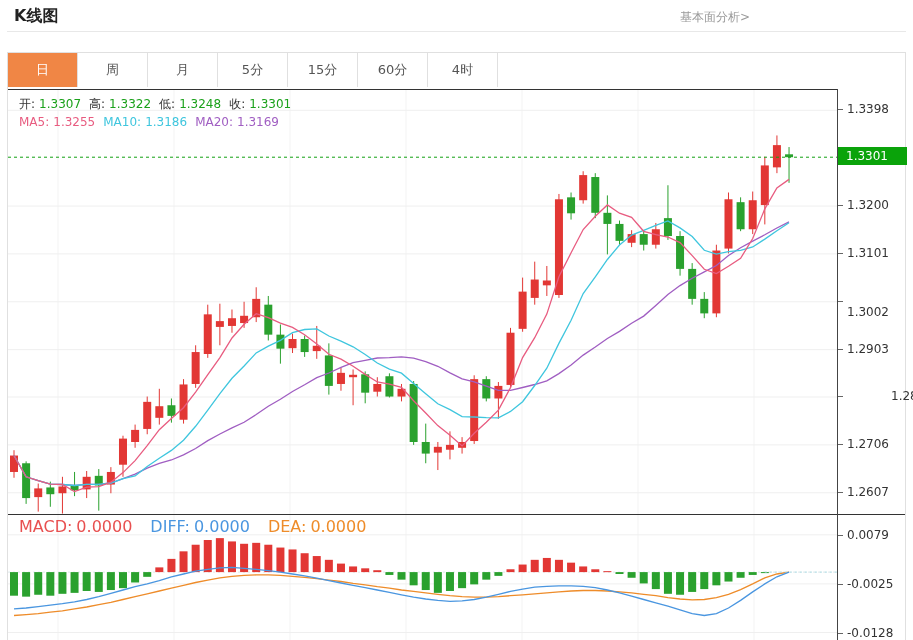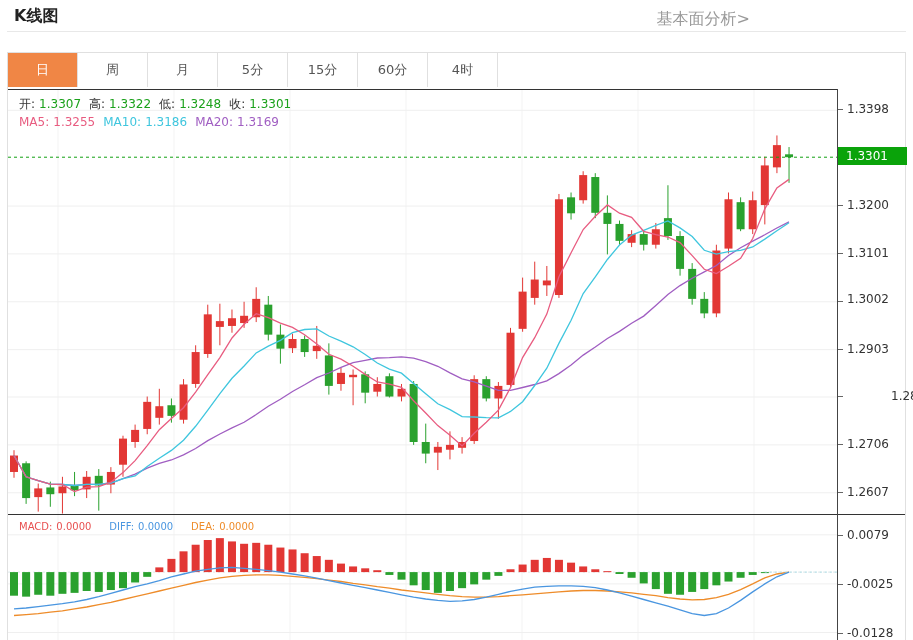--- a/index.html
+++ b/index.html
@@ -1,42 +1,42 @@
 <!DOCTYPE html>
 <html><head>
 <meta charset="utf-8">
 <style>
   * { margin:0; padding:0; box-sizing:border-box; }
   html,body { width:913px; height:640px; background:#fff; overflow:hidden;
     font-family:"DejaVu Sans","Liberation Sans",sans-serif; }
   #stage { position:relative; width:758px; height:640px; background:#fff;padding-left:7px; }
 
   .page-title { position:absolute; left:14px; top:6px; font-size:16px; font-weight:bold; color:#222; }
-  .fund-link { position:absolute; right:8px; top:9px; font-size:16px; color:#999; text-decoration:none; cursor:pointer; }
+  .fund-link { position:absolute; right:8px; top:9px; font-size:12px; color:#999; text-decoration:none; cursor:pointer; }
   .top-divider { position:absolute; left:7px; top:31px; width:899px; height:1px; background:#e8e8e8; }
 
   .panel { position:absolute; left:7px; top:52px; width:899px; height:588px;
     border:1px solid #e0e0e0; border-bottom:none; background:#fff; }
 
   .tabbar { position:absolute; left:0; top:0; width:100%; height:34px; display:flex; }
   .tab { width:70px; height:34px; line-height:34px; text-align:center; font-size:13px; color:#555;
     border-right:1px solid #e0e0e0; cursor:pointer; background:#fff; }
   .tab.active { background:#f08645; color:#fff; }
   .tab-filler { flex:1; }
 
   .kplot { position:absolute; left:0; top:36px; width:829px; height:425px; border-top:1px solid #333; }
   .mid-sep { position:absolute; left:0; top:461px; width:897px; height:1px; background:#333; }
   .mplot { position:absolute; left:0; top:462px; width:829px; height:126px; }
   .axis-line { position:absolute; left:829px; top:36px; width:1px; height:552px; background:#444; }
 
   .info-overlay { position:absolute; left:11px; top:42px; font-size:12px; line-height:18px; white-space:nowrap; }
   .info-row span { margin-right:4px;margin-top:17px; }
   .info-pair { margin-right:12px; }
   .lab { color:#333; }
-  .macd-overlay { position:absolute; left:11px; top:466px; font-size:10px; line-height:16px; white-space:nowrap; }
+  .macd-overlay { position:absolute; left:11px; top:466px; font-size:16px; line-height:16px; white-space:nowrap; }
   .macd-overlay .info-pair { margin-right:14px; }
 
   .tick-dash { position:absolute; width:5px; height:1px; background:#666; left:830px; }
   .tick-label { position:absolute; left:839px; font-size:12px; color:#333; height:16px; line-height:16px;text-align:center; }
   .price-tag { position:absolute; left:830px; width:69px; height:18px; line-height:18px;
     color:#fff; font-size:12px; padding-left:8px; }
   svg { display:block; }
 </style>
 </head>
 <body>
@@ -436,21 +436,21 @@
 
     <div class="axis-line"></div>
     <div id="axis-layer">
         <div class="tick-dash" style="top: 56.3072px;"></div>
         <div class="tick-label" style="top: 48.3072px;">1.3398</div>
         <div class="tick-dash" style="top: 152.041px;"></div>
         <div class="tick-label" style="top: 144.041px;">1.3200</div>
         <div class="tick-dash" style="top: 199.908px;"></div>
         <div class="tick-label" style="top: 191.908px;">1.3101</div>
         <div class="tick-dash" style="top: 247.775px;"></div>
-        <div class="tick-label" style="top: 238px;">1.3002</div>
+        <div class="tick-label" style="top: 251px;">1.3002</div>
         <div class="tick-dash" style="top: 295.642px;"></div>
         <div class="tick-label" style="top: 287.642px;">1.2903</div>
         <div class="tick-dash" style="top: 343.025px;"></div>
         <div class="tick-label" style="top: 335.025px; margin-left: 44px;">1.2805</div>
         <div class="tick-dash" style="top: 390.892px;"></div>
         <div class="tick-label" style="top: 382.892px;">1.2706</div>
         <div class="tick-dash" style="top: 438.759px;"></div>
         <div class="tick-label" style="top: 430.759px;">1.2607</div>
         <div class="tick-dash" style="top: 481.82px;"></div>
         <div class="tick-label" style="top: 473.82px;">0.0079</div>

